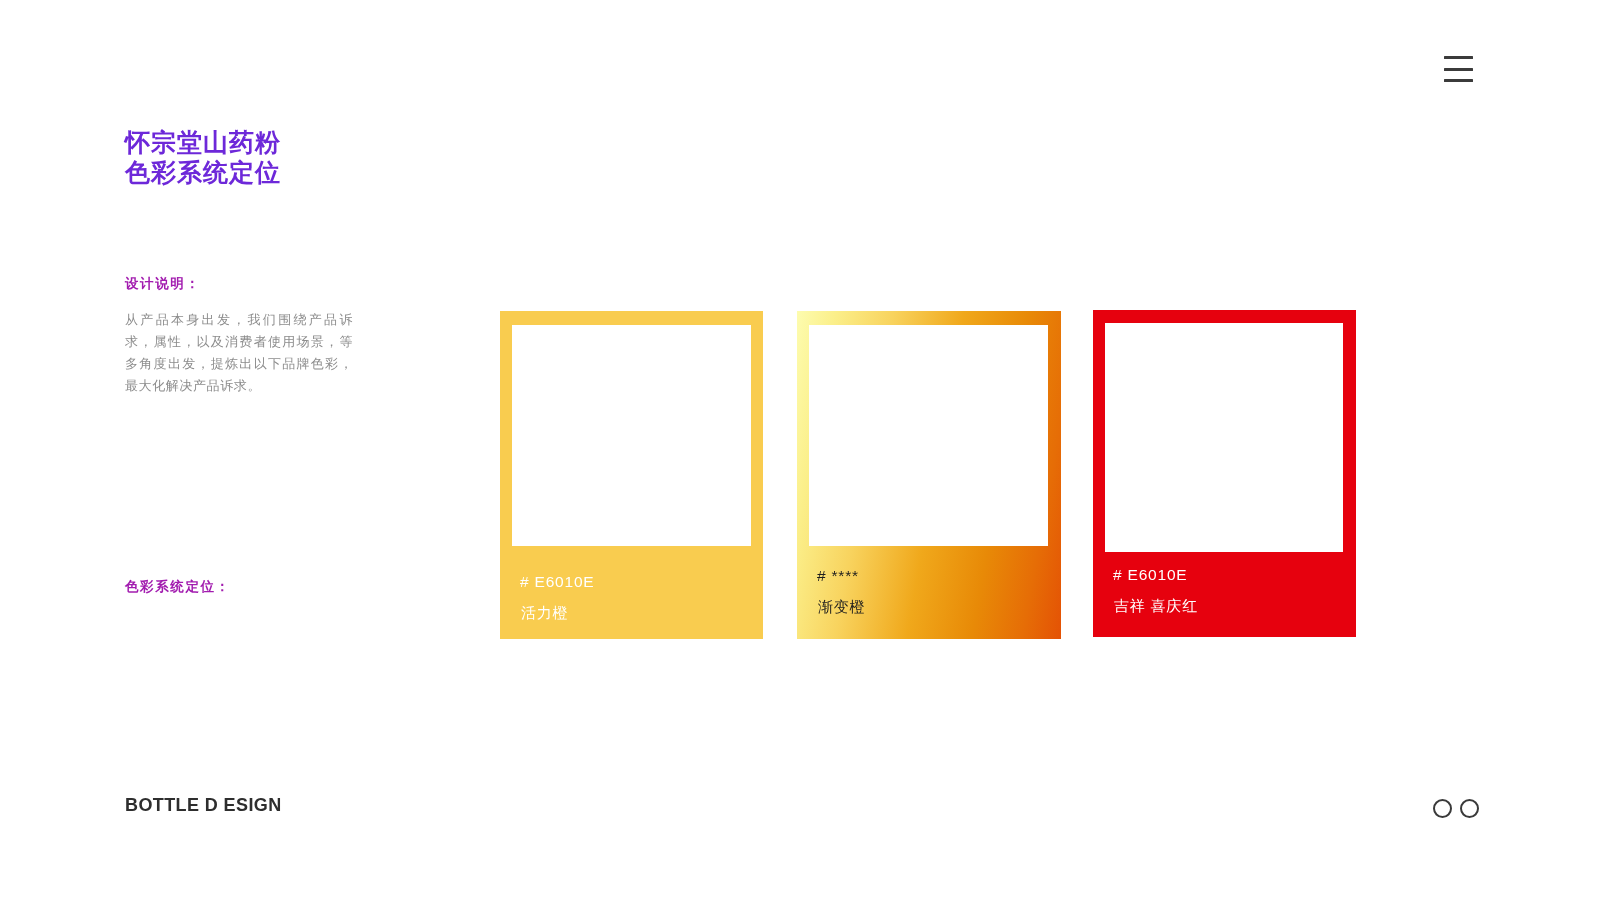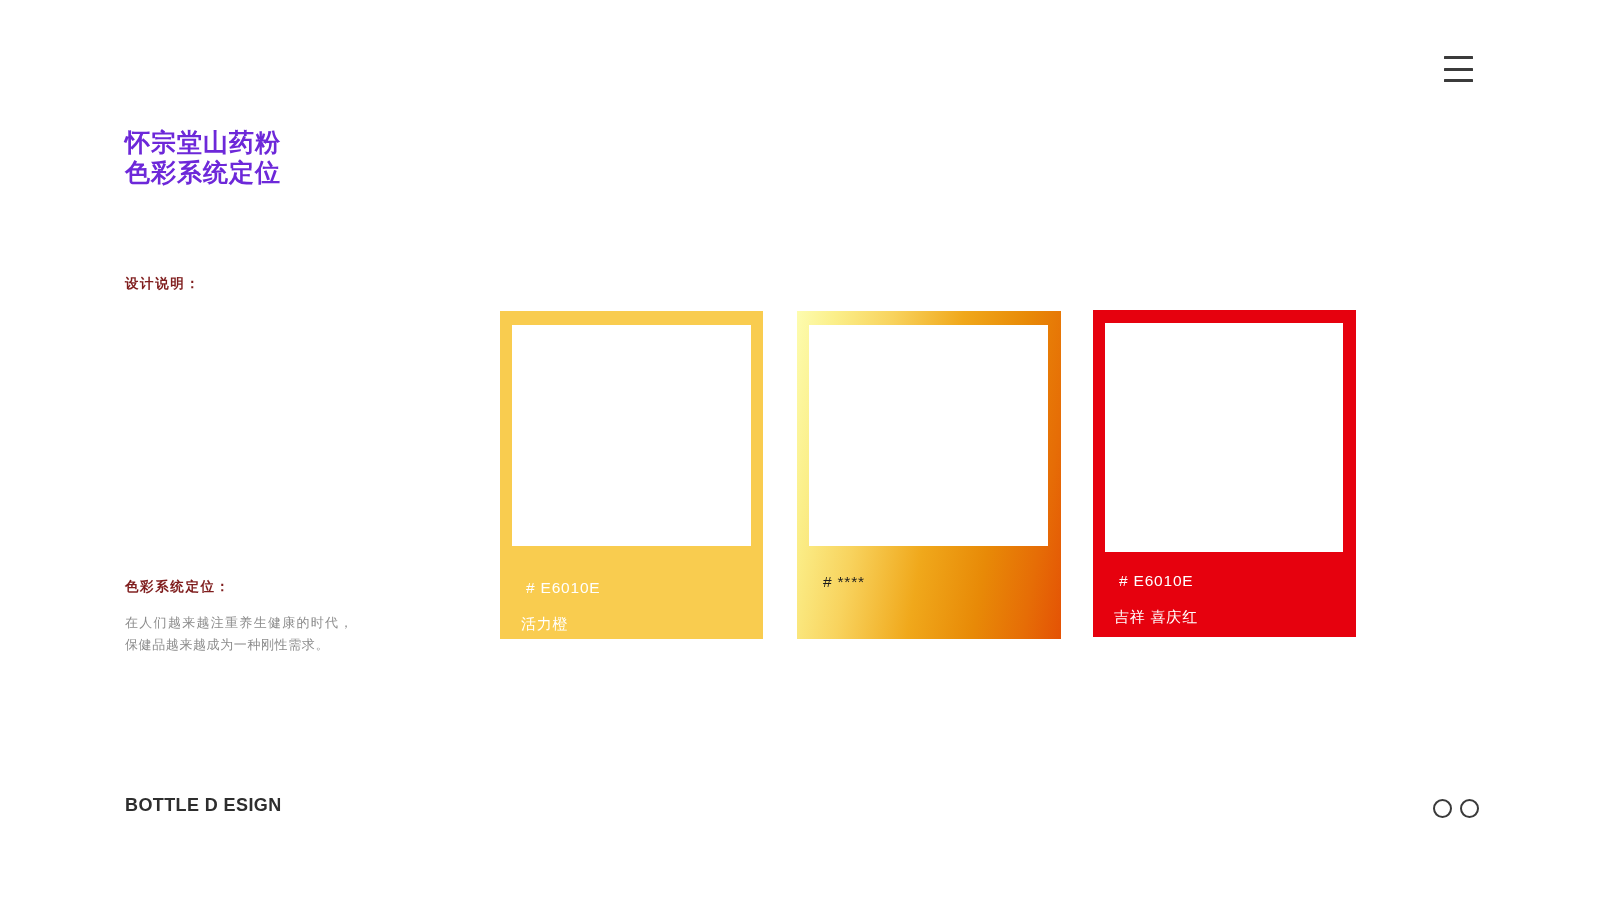--- a/index.html
+++ b/index.html
@@ -50,21 +50,21 @@
     color: #6d28d9;
     letter-spacing: 1px;
     white-space: pre-line;
   }
   .block-design   { top: 275px; position: absolute; left: 125px; width: 228px; }
   .block-culture  { top: 578px; position: absolute; left: 125px; width: 228px; }
 
   .block-heading {
     font-size: 13.5px;
     font-weight: 700;
-    color: #7f1d1d;
+    color: #a21caf;
     letter-spacing: 1.6px;
     margin: 0 0 16px 0;
     line-height: 18px;
   }
   .block-body {
     font-size: 13px;
     line-height: 22px;
     color: #8c8c8c;
     letter-spacing: 0.6px;
     margin: 0;
@@ -83,21 +83,21 @@
   }
   .swatch .labels {
     position: absolute;
     left: 14px;
     right: 10px;
   }
   .swatch .hex {
     font-size: 15.5px;
     line-height: 24px;
     letter-spacing: 0.8px;
-    margin: 12px;
+    margin: 6px;
     white-space: pre;
   }
   .swatch .name {
     font-size: 15px;
     line-height: 24px;
     letter-spacing: 0.8px;
     margin: 7px;
   }
 
   
@@ -167,39 +167,40 @@
   <span class="bar"></span>
   <span class="bar"></span>
   <span class="bar"></span>
 </button>
 
 <h1 class="page-title">怀宗堂山药粉
 色彩系统定位</h1>
 
 <div class="block-design">
   <h2 class="block-heading">设计说明：</h2>
+  <p class="block-body">从产品本身出发，我们围绕产品诉求，属性，以及消费者使用场景，等多角度出发，提炼出以下品牌色彩，最大化解决产品诉求。</p>
 </div>
 
 <div class="block-culture">
   <h2 class="block-heading">色彩系统定位：</h2>
-  <p class="block-body">在人们越来越注重养生健康的时代，保健品越来越成为一种刚性需求。</p>
 </div>
 
 <div class="swatch" id="swatch-1">
   <div class="inner-well"></div>
   <div class="labels">
     <p class="hex"># E6010E</p>
     <p class="name">活力橙</p>
   </div>
 </div>
 
 <div class="swatch" id="swatch-2">
   <div class="inner-well"></div>
   <div class="labels">
     <p class="hex"># ****</p>
+    <p class="name">渐变橙</p>
   </div>
 </div>
 
 <div class="swatch" id="swatch-3">
   <div class="inner-well"></div>
   <div class="labels">
     <p class="hex"># E6010E</p>
     <p class="name">吉祥 喜庆红</p>
   </div>
 </div>

